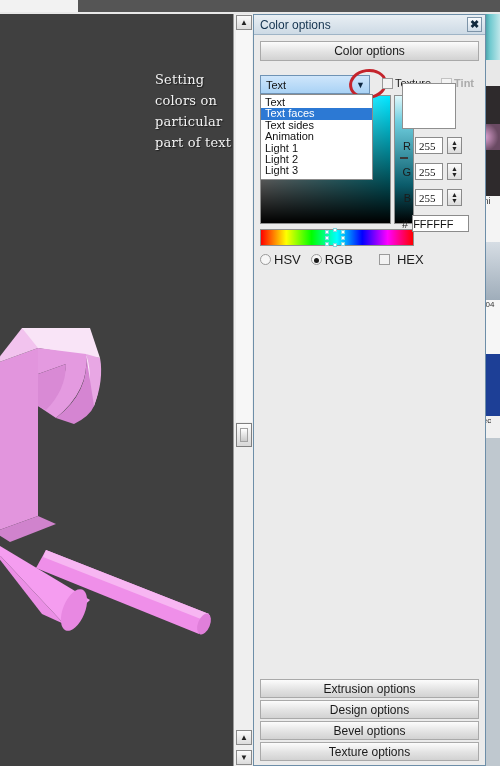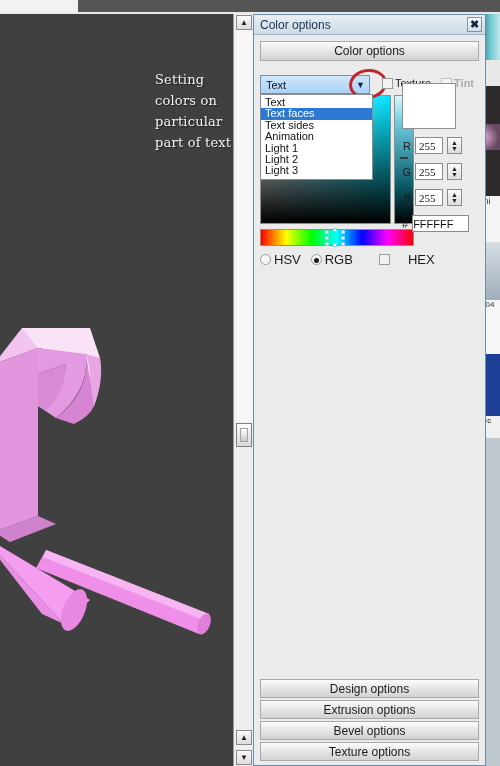--- a/index.html
+++ b/index.html
@@ -323,21 +323,21 @@
         <span class="cb dis" style="margin-left:8px;"></span>
         <span class="cb-label dis">Tint</span>
       </div>
 
       <div class="radios">
         <span class="rb"></span>
         <span style="margin:0 10px 0 3px;">HSV</span>
         <span class="rb on"></span>
         <span style="margin:0 0 0 3px;">RGB</span>
         <span class="cb" style="margin-left:26px;"></span>
-        <span style="margin-left:18px;">HEX</span>
+        <span style="margin-left:7px;">HEX</span>
       </div>
 
     </div>
 
     <div class="preview" style="left:148px;top:68px;"></div>
 
     <div class="rgbrow" style="left:148px;top:122px;">
       <span class="rgb-lab">R</span>
       <span class="num">255</span>
       <span class="spin">
@@ -361,20 +361,20 @@
         <span>▼</span>
       </span>
     </div>
 
     <div class="hexrow" style="left:148px;top:200px;">
       <span>#</span>
       <span class="hexfield">FFFFFF</span>
     </div>
 
     <div class="panel-bottom">
+      <div class="section-btn tall">Extrusion options</div>
       <div class="section-btn tall">Design options</div>
-      <div class="section-btn tall">Extrusion options</div>
       <div class="section-btn tall">Bevel options</div>
       <div class="section-btn tall">Texture options</div>
     </div>
 
   </div>
 </div>
 
 </body></html>

